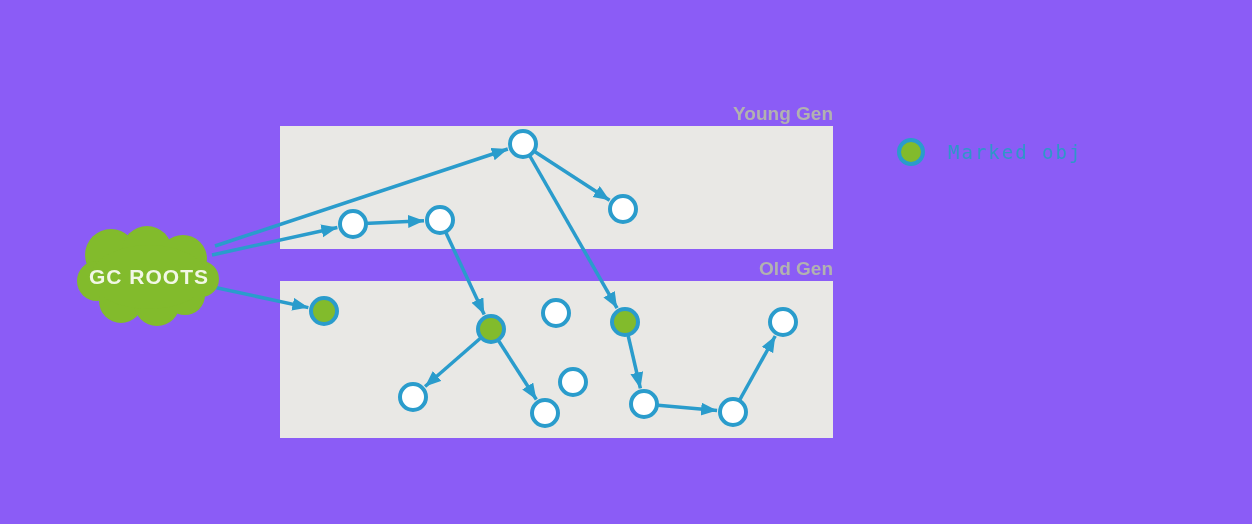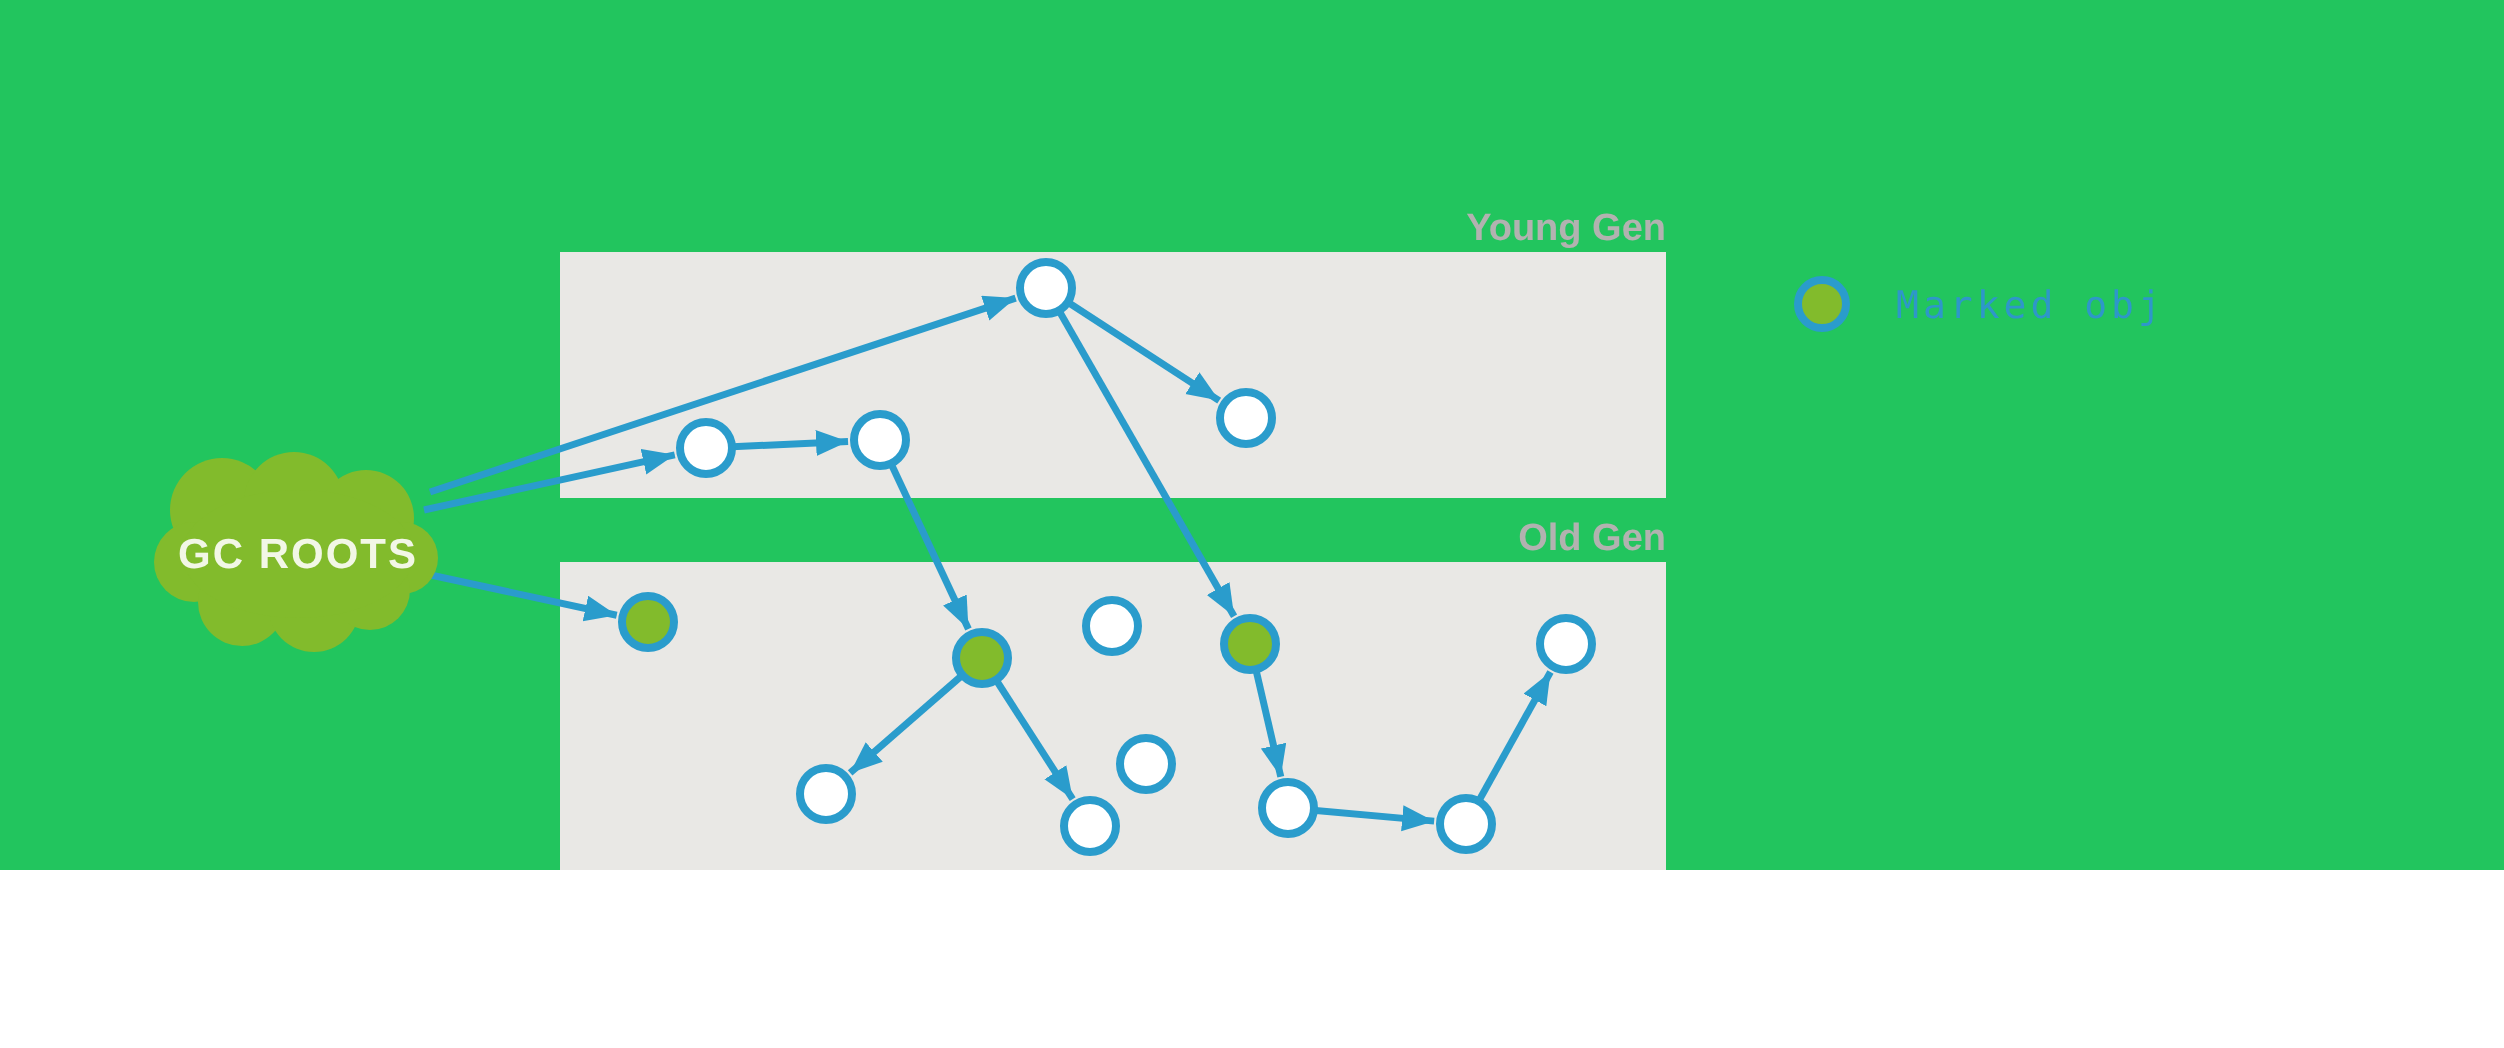--- a/index.html
+++ b/index.html
@@ -1,20 +1,20 @@
 <!DOCTYPE html>
 <html><head>
 <meta charset="utf-8">
 <style>
   html, body { margin: 0; padding: 0; background: #ffffff; }
   .canvas {
     position: relative;
     width: 1252px;
-    height: 435px;
-    background: #22c55e;
+    height: 524px;
+    background: #8b5cf6;
     overflow: hidden;
     font-family: "Liberation Sans", sans-serif;
   }
   .canvas svg { position: absolute; left: 0; top: 0; }
   .region-label {
     font-family: "Liberation Sans", sans-serif;
     font-weight: bold;
     font-size: 19px;
   }
   .cloud-label {

